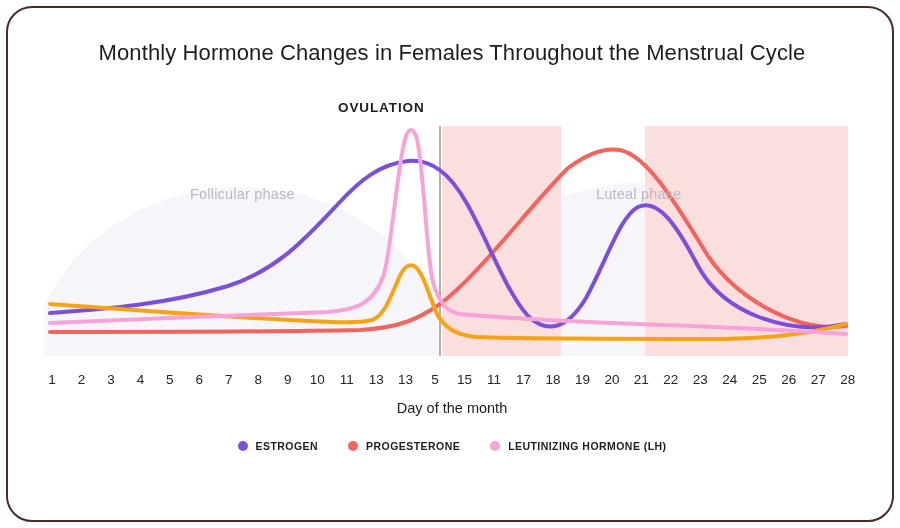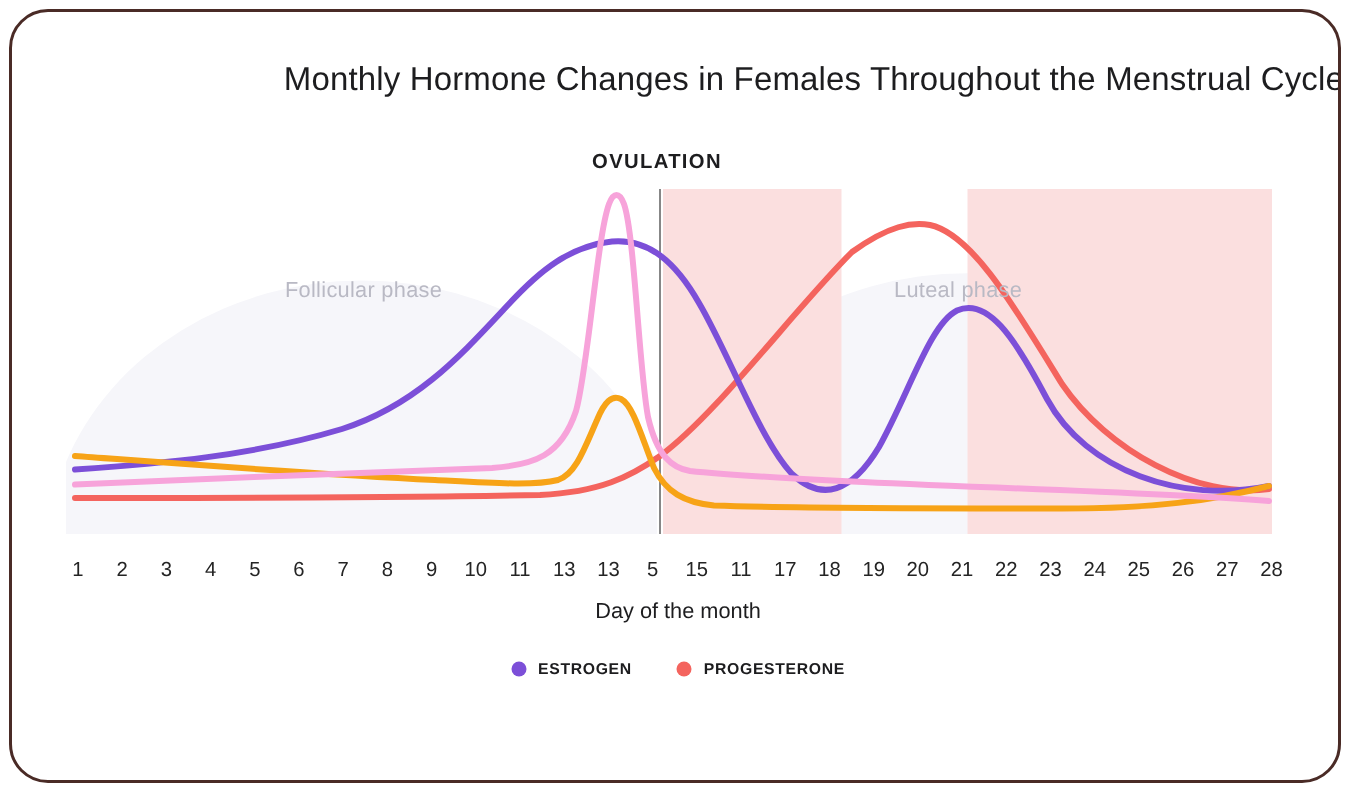--- a/index.html
+++ b/index.html
@@ -11,25 +11,25 @@
   .frame{
     position:absolute;left:6px;top:6px;width:888px;height:516px;
     background:#ffffff;border:2px solid #4a2b26;border-radius:26px;
     box-sizing:border-box;overflow:hidden;
   }
   .shadow{
     position:absolute;left:14px;top:14px;width:884px;height:512px;
     background:#6b3f37;border-radius:28px;z-index:-1;
   }
   .chart-title{
-    position:absolute;left:0;top:32px;width:888px;text-align:right;
+    position:absolute;left:0;top:32px;width:888px;text-align:center;
     font-size:22px;font-weight:400;color:#1d1d1f;letter-spacing:.1px;
   }
   .ovulation-label{
-    position:absolute;left:330px;top:92px;width:200px;text-align:center;
+    position:absolute;left:330px;top:92px;width:200px;text-align:left;
     font-size:13.5px;font-weight:700;color:#1d1d1f;letter-spacing:.9px;
   }
   .plot{
     position:absolute;left:0;top:0;width:888px;height:516px;
   }
   .phase-label{
     position:absolute;font-size:14.5px;color:#b9b9c4;letter-spacing:.2px;
     white-space:nowrap;pointer-events:none;
   }
   #follicular-label{left:182px;top:178px;}
@@ -160,16 +160,20 @@
   <div class="legend">
     <div class="legend-row">
         <div class="legend-item">
           <span class="legend-dot" style="background: rgb(124, 79, 216);"></span>
           <span class="legend-text">ESTROGEN</span>
         </div>
         <div class="legend-item">
           <span class="legend-dot" style="background: rgb(244, 100, 94);"></span>
           <span class="legend-text">PROGESTERONE</span>
         </div>
+        <div class="legend-item">
+          <span class="legend-dot" style="background: rgb(247, 163, 218);"></span>
+          <span class="legend-text">LEUTINIZING HORMONE (LH)</span>
+        </div>
       </div>
   </div>
 
 </div>
 
 </body></html>

